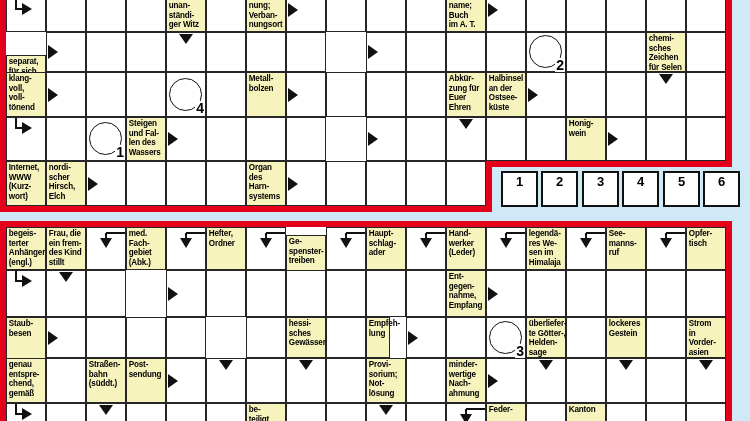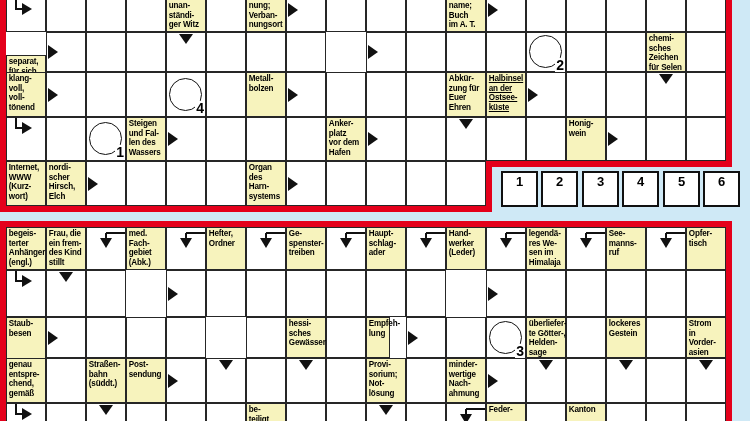--- a/index.html
+++ b/index.html
@@ -181,21 +181,21 @@
       </div>
       <div class="cell" style="left: 320px; top: 72px; width: 40px; height: 45px;"></div>
       <div class="cell" style="left: 360px; top: 72px; width: 40px; height: 45px;"></div>
       <div class="cell" style="left: 400px; top: 72px; width: 40px; height: 45px;"></div>
       <div class="cell clue" style="left: 440px; top: 72px; width: 40px; height: 45px;">
         <div class="tx">Abkür-
 zung für
 Euer
 Ehren</div>
       </div>
-      <div class="cell clue" style="left: 480px; top: 72px; width: 40px; height: 45px; text-decoration: underline;">
+      <div class="cell clue" style="left: 480px; top: 72px; width: 40px; height: 45px;">
         <div class="tx">Halbinsel
 an der
 Ostsee-
 küste</div>
       </div>
       <div class="cell" style="left: 520px; top: 72px; width: 40px; height: 45px;">
         <span class="mk mk-ar"><svg width="10" height="14" viewBox="0 0 10 14">
             <polygon points="0,0 0,14 10,7" fill="#111"></polygon>
           </svg></span>
       </div>
@@ -226,26 +226,20 @@
 Wassers</div>
       </div>
       <div class="cell" style="left: 160px; top: 117px; width: 40px; height: 44px;">
         <span class="mk mk-ar"><svg width="10" height="14" viewBox="0 0 10 14">
             <polygon points="0,0 0,14 10,7" fill="#111"></polygon>
           </svg></span>
       </div>
       <div class="cell" style="left: 200px; top: 117px; width: 40px; height: 44px;"></div>
       <div class="cell" style="left: 240px; top: 117px; width: 40px; height: 44px;"></div>
       <div class="cell" style="left: 280px; top: 117px; width: 40px; height: 44px;"></div>
-      <div class="cell clue" style="left: 320px; top: 117px; width: 40px; height: 44px;">
-        <div class="tx">Anker-
-platz
-vor dem
-Hafen</div>
-      </div>
       <div class="cell" style="left: 360px; top: 117px; width: 40px; height: 44px;">
         <span class="mk mk-ar"><svg width="10" height="14" viewBox="0 0 10 14">
             <polygon points="0,0 0,14 10,7" fill="#111"></polygon>
           </svg></span>
       </div>
       <div class="cell" style="left: 400px; top: 117px; width: 40px; height: 44px;"></div>
       <div class="cell" style="left: 440px; top: 117px; width: 40px; height: 44px;">
         <span class="mk mk-ad"><svg width="14" height="10" viewBox="0 0 14 10">
             <polygon points="0,0 14,0 7,10" fill="#111"></polygon>
           </svg></span>
@@ -355,21 +349,21 @@
       <div class="cell clue" style="left: 200px; top: 0px; width: 40px; height: 43px;">
         <div class="tx">Hefter,
 Ordner</div>
       </div>
       <div class="cell" style="left: 240px; top: 0px; width: 40px; height: 43px;">
         <span class="mk mk-ed"><svg width="28" height="21" viewBox="0 0 28 21">
             <path d="M9 4 H28 M9 4 V9" fill="none" stroke="#111" stroke-width="2"></path>
             <polygon points="3,9 15,9 9,19" fill="#111"></polygon>
           </svg></span>
       </div>
-      <div class="cell clue" style="left: 280px; top: 0px; width: 40px; height: 43px;">
+      <div class="cell clue" style="left: 280px; top: 8px; width: 40px; height: 43px;">
         <div class="tx">Ge-
 spenster-
 treiben</div>
       </div>
       <div class="cell" style="left: 320px; top: 0px; width: 40px; height: 43px;">
         <span class="mk mk-ed"><svg width="28" height="21" viewBox="0 0 28 21">
             <path d="M9 4 H28 M9 4 V9" fill="none" stroke="#111" stroke-width="2"></path>
             <polygon points="3,9 15,9 9,19" fill="#111"></polygon>
           </svg></span>
       </div>
@@ -438,20 +432,26 @@
         <span class="mk mk-ar"><svg width="10" height="14" viewBox="0 0 10 14">
             <polygon points="0,0 0,14 10,7" fill="#111"></polygon>
           </svg></span>
       </div>
       <div class="cell" style="left: 200px; top: 43px; width: 40px; height: 47px;"></div>
       <div class="cell" style="left: 240px; top: 43px; width: 40px; height: 47px;"></div>
       <div class="cell" style="left: 280px; top: 43px; width: 40px; height: 47px;"></div>
       <div class="cell" style="left: 320px; top: 43px; width: 40px; height: 47px;"></div>
       <div class="cell" style="left: 360px; top: 43px; width: 40px; height: 47px;"></div>
       <div class="cell" style="left: 400px; top: 43px; width: 40px; height: 47px;"></div>
+      <div class="cell clue" style="left: 440px; top: 43px; width: 40px; height: 47px;">
+        <div class="tx">Ent-
+gegen-
+nahme,
+Empfang</div>
+      </div>
       <div class="cell" style="left: 480px; top: 43px; width: 40px; height: 47px;">
         <span class="mk mk-ar"><svg width="10" height="14" viewBox="0 0 10 14">
             <polygon points="0,0 0,14 10,7" fill="#111"></polygon>
           </svg></span>
       </div>
       <div class="cell" style="left: 520px; top: 43px; width: 40px; height: 47px;"></div>
       <div class="cell" style="left: 560px; top: 43px; width: 40px; height: 47px;"></div>
       <div class="cell" style="left: 600px; top: 43px; width: 40px; height: 47px;"></div>
       <div class="cell" style="left: 640px; top: 43px; width: 40px; height: 47px;"></div>
       <div class="cell" style="left: 680px; top: 43px; width: 40px; height: 47px;"></div>

